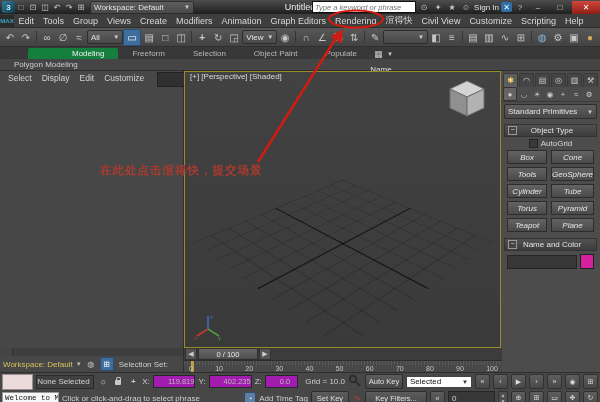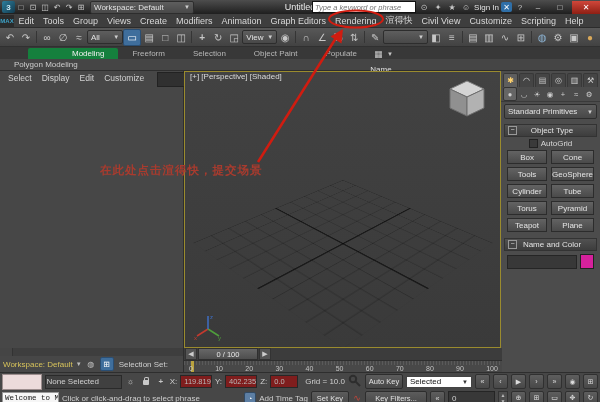--- a/index.html
+++ b/index.html
@@ -106,21 +106,21 @@
            font-size:8px;color:#e2e2e2;}
   .rollout .minus{width:7px;height:7px;border:1px solid #999;color:#ddd;font-size:7px;
                   line-height:5px;text-align:center;margin:0 3px;background:#444;}
   .rollout .rtitle{flex:1;text-align:center;padding-right:12px;}
   #autogrid-row{height:12px;display:flex;align-items:center;justify-content:center;gap:3px;
                 font-size:8px;color:#d8d8d8;}
   .checkbox{width:7px;height:7px;background:#3a3a3a;border:1px solid #222;}
   #cp-btn-grid{display:grid;grid-template-columns:1fr 1fr;gap:3px 4px;padding:1px 6px 3px;}
   .cp-btn{height:12px;display:flex;align-items:center;justify-content:center;font-size:8px;
           color:#e4e4e4;background:linear-gradient(#636363,#4a4a4a);
-          border:1px solid #2c2c2c;border-radius:0;}
+          border:1px solid #2c2c2c;border-radius:0;font-style:italic;}
   #name-row{display:flex;align-items:center;gap:3px;padding:3px 6px;}
   #name-input{flex:1;height:12px;background:#383838;border:1px solid #252525;}
   #color-swatch{width:12px;height:13px;border:1px solid #222;}
   
   #bottom-strip{display:flex;height:24px;}
   #bs-left{width:184px;display:flex;flex-direction:column;border-right:1px solid #2e2e2e;box-sizing:border-box;}
   #bs-left-cont{height:8px;display:flex;background:#3e3e3e;}
   #bs-left-cont .strip{width:12px;background:#454545;border-right:1px solid #333;}
   #workspace-row{flex:1;display:flex;align-items:center;background:#474747;padding:0 3px;gap:3px;}
   #workspace-row .ws{font-size:8px;color:#d7c35b;white-space:nowrap;}
@@ -148,22 +148,22 @@
   #st-row1{height:17px;}
   #st-row2{height:16px;}
   #macro-box{width:57px;height:14px;background:#ecdbdb;border:1px solid #9c8d8d;}
   #listener-box{width:57px;height:13px;background:#f6f6f6;border:1px solid #999;color:#1a1a1a;
                 font-size:7.5px;display:flex;align-items:center;padding-left:2px;box-sizing:border-box;
                 white-space:nowrap;overflow:hidden;font-family:"Liberation Mono",monospace;}
   #none-selected{width:110px;height:12px;background:#404040;border:1px solid #2a2a2a;
                  font-size:8px;color:#d0d0d0;display:flex;align-items:center;}
   .st-ic{width:12px;height:12px;font-size:8px;}
   .coord-label{font-size:8px;color:#cfcfcf;}
-  .coord-field{width:34px;height:11px;background:#7f1d1d;border:1px solid #272727;
-               font-size:7.5px;color:#b8b8b8;display:flex;align-items:center;padding-left:3px;}
+  .coord-field{width:34px;height:11px;background:#a21caf;border:1px solid #272727;
+               font-size:7.5px;color:#b8b8b8;display:flex;align-items:center;padding-left:14px;}
   #grid-text{font-size:8px;color:#cfcfcf;margin-left:4px;white-space:nowrap;}
   .key-btn{width:36px;height:13px;background:linear-gradient(#5c5c5c,#474747);
            border:1px solid #2d2d2d;border-radius:2px;color:#e0e0e0;font-size:7.5px;
            display:flex;align-items:center;justify-content:center;white-space:nowrap;flex:0 0 auto;}
   #key-mode{width:66px;height:12px;background:#fff;border:1px solid #444;color:#111;
             font-size:8px;display:flex;align-items:center;justify-content:space-between;
             padding:0 3px;box-sizing:border-box;flex:0 0 auto;}
   #key-mode .caret{font-size:6px;color:#333;}
   .tr-btn{width:13px;height:13px;background:linear-gradient(#5e5e5e,#484848);
           border:1px solid #303030;border-radius:2px;color:#dcdcdc;font-size:7px;

